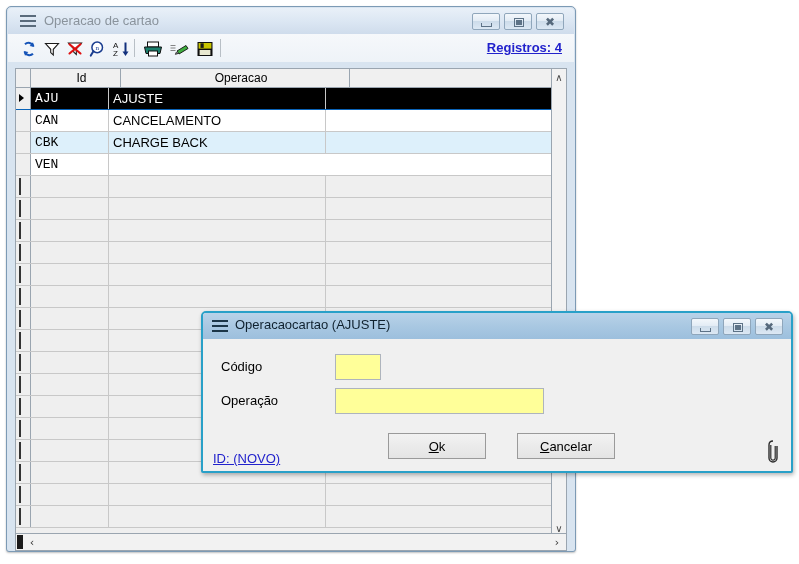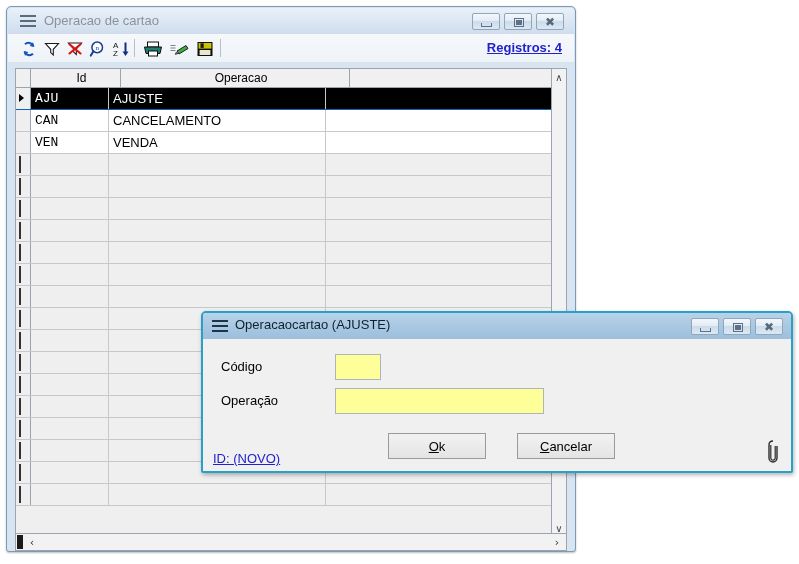--- a/index.html
+++ b/index.html
@@ -381,24 +381,29 @@
           <div class="c-id">AJU</div>
           <div class="c-op">AJUSTE</div>
           <div class="c-rest"></div>
         </div>
         <div class="grow filled">
           <div class="c-sel"></div>
           <div class="c-id">CAN</div>
           <div class="c-op">CANCELAMENTO</div>
           <div class="c-rest"></div>
         </div>
+        <div class="grow filled alt">
+          <div class="c-sel"></div>
+          <div class="c-id">CBK</div>
+          <div class="c-op">CHARGE BACK</div>
+          <div class="c-rest"></div>
+        </div>
         <div class="grow filled">
           <div class="c-sel"></div>
           <div class="c-id">VEN</div>
-          <div class="c-op">VENDA</div>
           <div class="c-rest"></div>
         </div>
         <div class="grow">
           <div class="c-sel">
             <span class="rowtick"></span>
           </div>
           <div class="c-id"></div>
           <div class="c-op"></div>
           <div class="c-rest"></div>
         </div>

